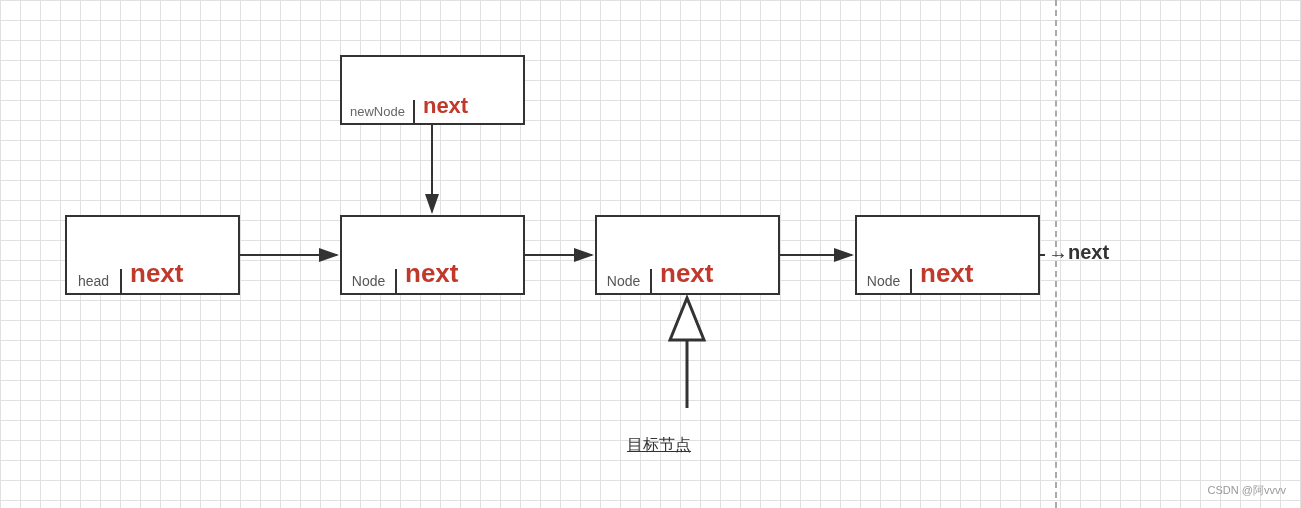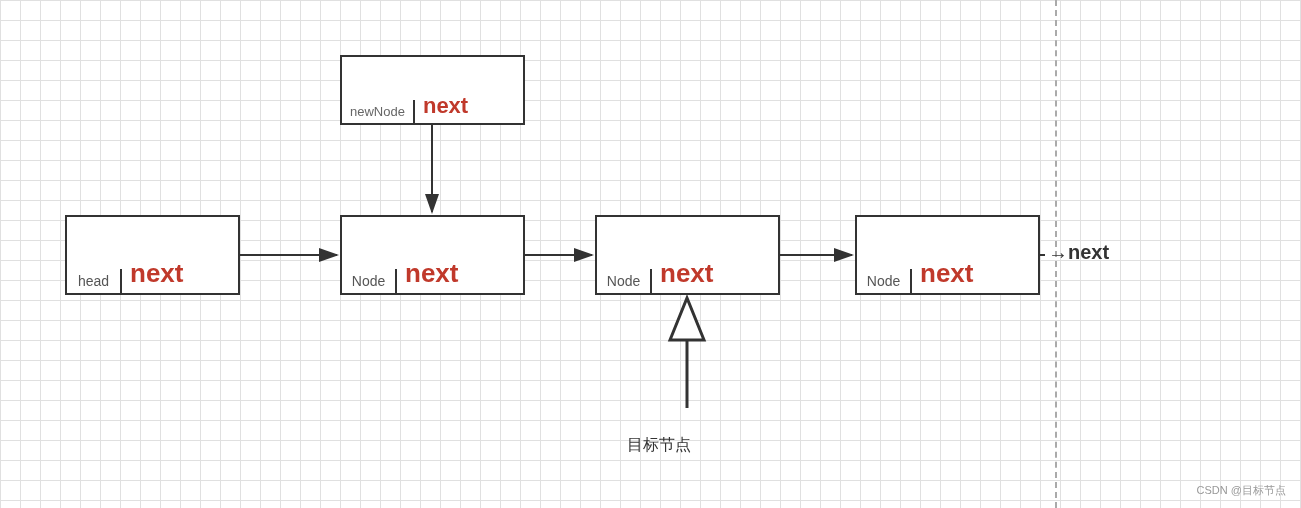--- a/index.html
+++ b/index.html
@@ -124,20 +124,21 @@
     }
 
     
     .target-label {
       position: absolute;
       font-size: 16px;
       color: #333;
       top: 435px;
       left: 627px;
       white-space: nowrap;
+      text-decoration: underline;
     }
 
     
     .watermark {
       position: absolute;
       bottom: 10px;
       right: 15px;
       font-size: 11px;
       color: #999;
     }
@@ -209,21 +210,21 @@
 
 <div class="null-text">
   <span>→next</span>
 </div>
 
 <div class="target-label">
   <span>目标节点</span>
 </div>
 
 <div class="watermark">
-  <span>CSDN @目标节点</span>
+  <span>CSDN @阿vvvv</span>
 </div>
 
 <svg class="arrows-svg">
   <defs>
 
     <marker id="arrowhead" markerWidth="10" markerHeight="7" refX="9" refY="3.5" orient="auto">
       <polygon points="0 0, 10 3.5, 0 7" fill="#333"></polygon>
     </marker>
 
     <marker id="arrowhead-up" markerWidth="14" markerHeight="12" refX="7" refY="11" orient="auto">

